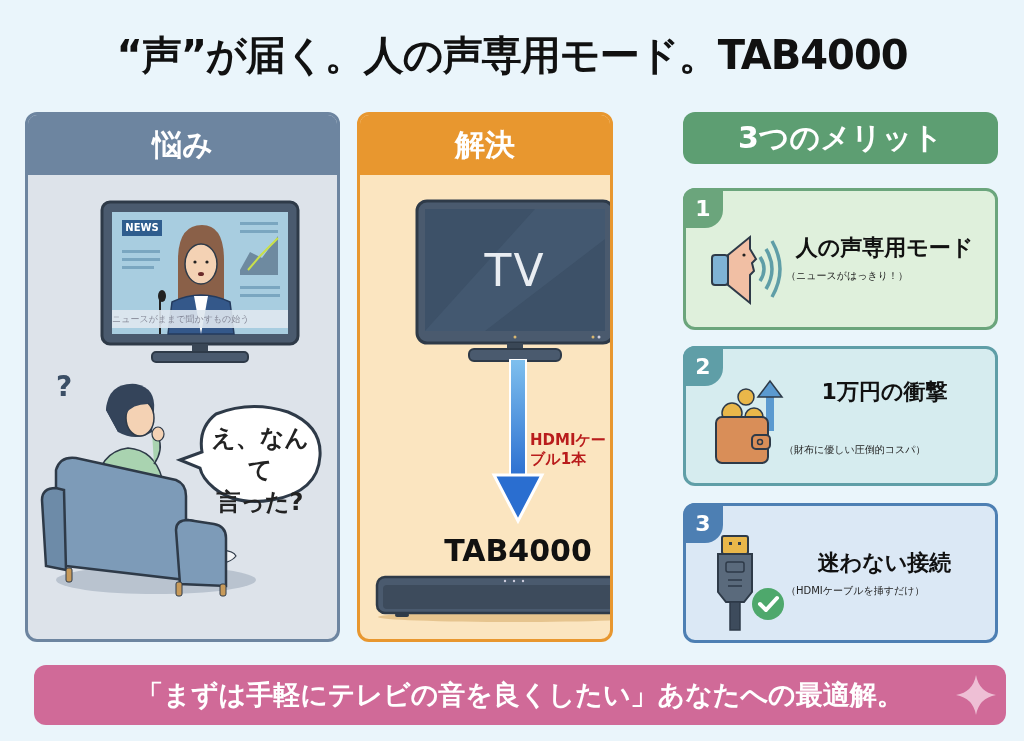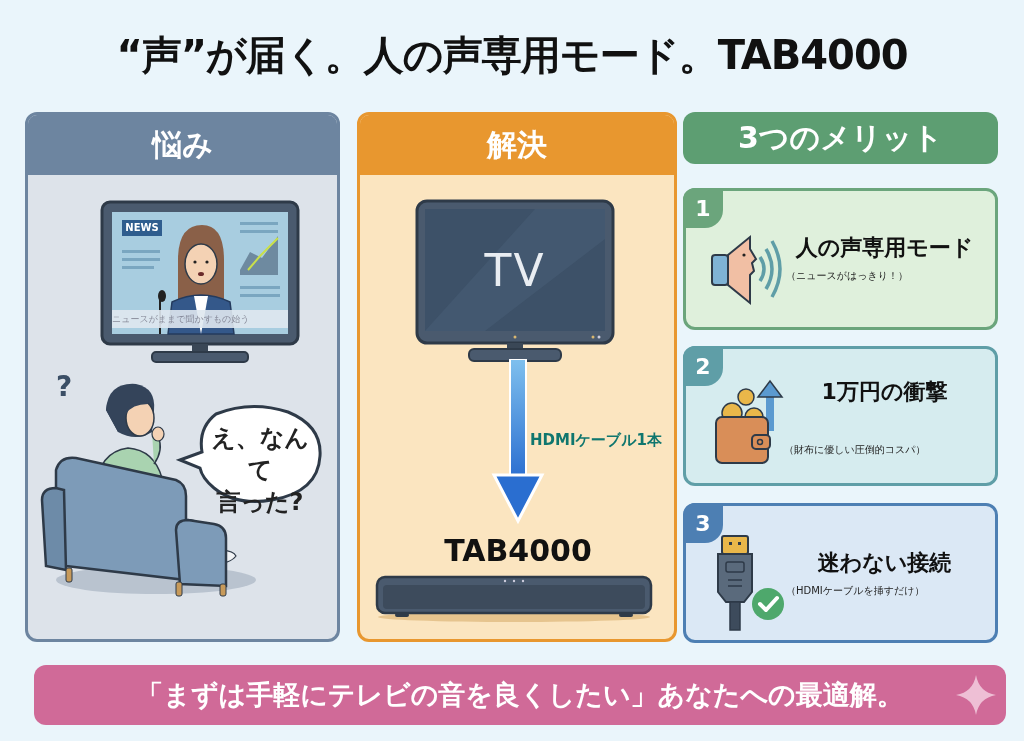--- a/index.html
+++ b/index.html
@@ -19,21 +19,21 @@
     position: absolute; border-radius: 12px; overflow: hidden;
   }
   .panel-head {
     height: 60px; display: flex; align-items: center; justify-content: center;
     color: #fff; font-size: 30px; font-weight: bold;
   }
   
   #p-problem { left: 25px; top: 112px; width: 315px; height: 530px; background: #dde3ea; border: 3px solid #6d85a0; }
   #p-problem .panel-head { background: #6d85a0; }
   
-  #p-solution { left: 357px; top: 112px; width: 320px; height: 530px; background: #fbe5c0; border: 3px solid #e8972f; }
+  #p-solution { left: 357px; top: 112px; width: 256px; height: 530px; background: #fbe5c0; border: 3px solid #e8972f; }
   #p-solution .panel-head { background: #e8972f; }
   
   #merits-head {
     position: absolute; left: 683px; top: 112px; width: 315px; height: 52px;
     background: #5d9e72; border-radius: 12px; color: #fff; font-size: 30px; font-weight: bold;
     display: flex; align-items: center; justify-content: center;
   }
   .merit {
     position: absolute; left: 683px; width: 315px; border-radius: 12px; border: 3px solid;
   }
@@ -163,21 +163,21 @@
       <defs>
         <linearGradient id="ag" x1="0" y1="0" x2="0" y2="1">
           <stop offset="0" stop-color="#7fc0ee"></stop>
           <stop offset="1" stop-color="#2a6ed0"></stop>
         </linearGradient>
       </defs>
       <rect x="22" y="0" width="16" height="120" fill="url(#ag)" stroke="#fff" stroke-width="2"></rect>
       <path d="M6 116 L54 116 L30 162 Z" fill="#2a6ed0" stroke="#fff" stroke-width="3"></path>
     </svg>
   </div>
-  <span class="abs" style="left:170px; top:316px; font-size:15px; font-weight:bold; color:#0f766e;">HDMIケーブル1本</span>
+  <span class="abs" style="left:170px; top:316px; font-size:15px; font-weight:bold; color:#b91c1c;">HDMIケーブル1本</span>
 
   <span class="abs" style="left:0; top:418px; width:304px; text-align:center; font-size:30px; font-weight:bold; color:#111;padding-left:12px;">TAB4000</span>
 
   <div class="abs" style="left:15px; top:458px; width:278px; height:50px;">
     <svg width="278" height="50" viewBox="0 0 278 50">
       <ellipse cx="139" cy="44" rx="136" ry="5" fill="#e6c48e"></ellipse>
       <rect x="2" y="4" width="274" height="36" rx="8" fill="#4a5a6e" stroke="#2e3a48" stroke-width="2.5"></rect>
       <rect x="8" y="12" width="262" height="24" rx="4" fill="#3d4b5c"></rect>
       <circle cx="130" cy="8" r="1.2" fill="#ccd"></circle>
       <circle cx="139" cy="8" r="1.2" fill="#ccd"></circle>

